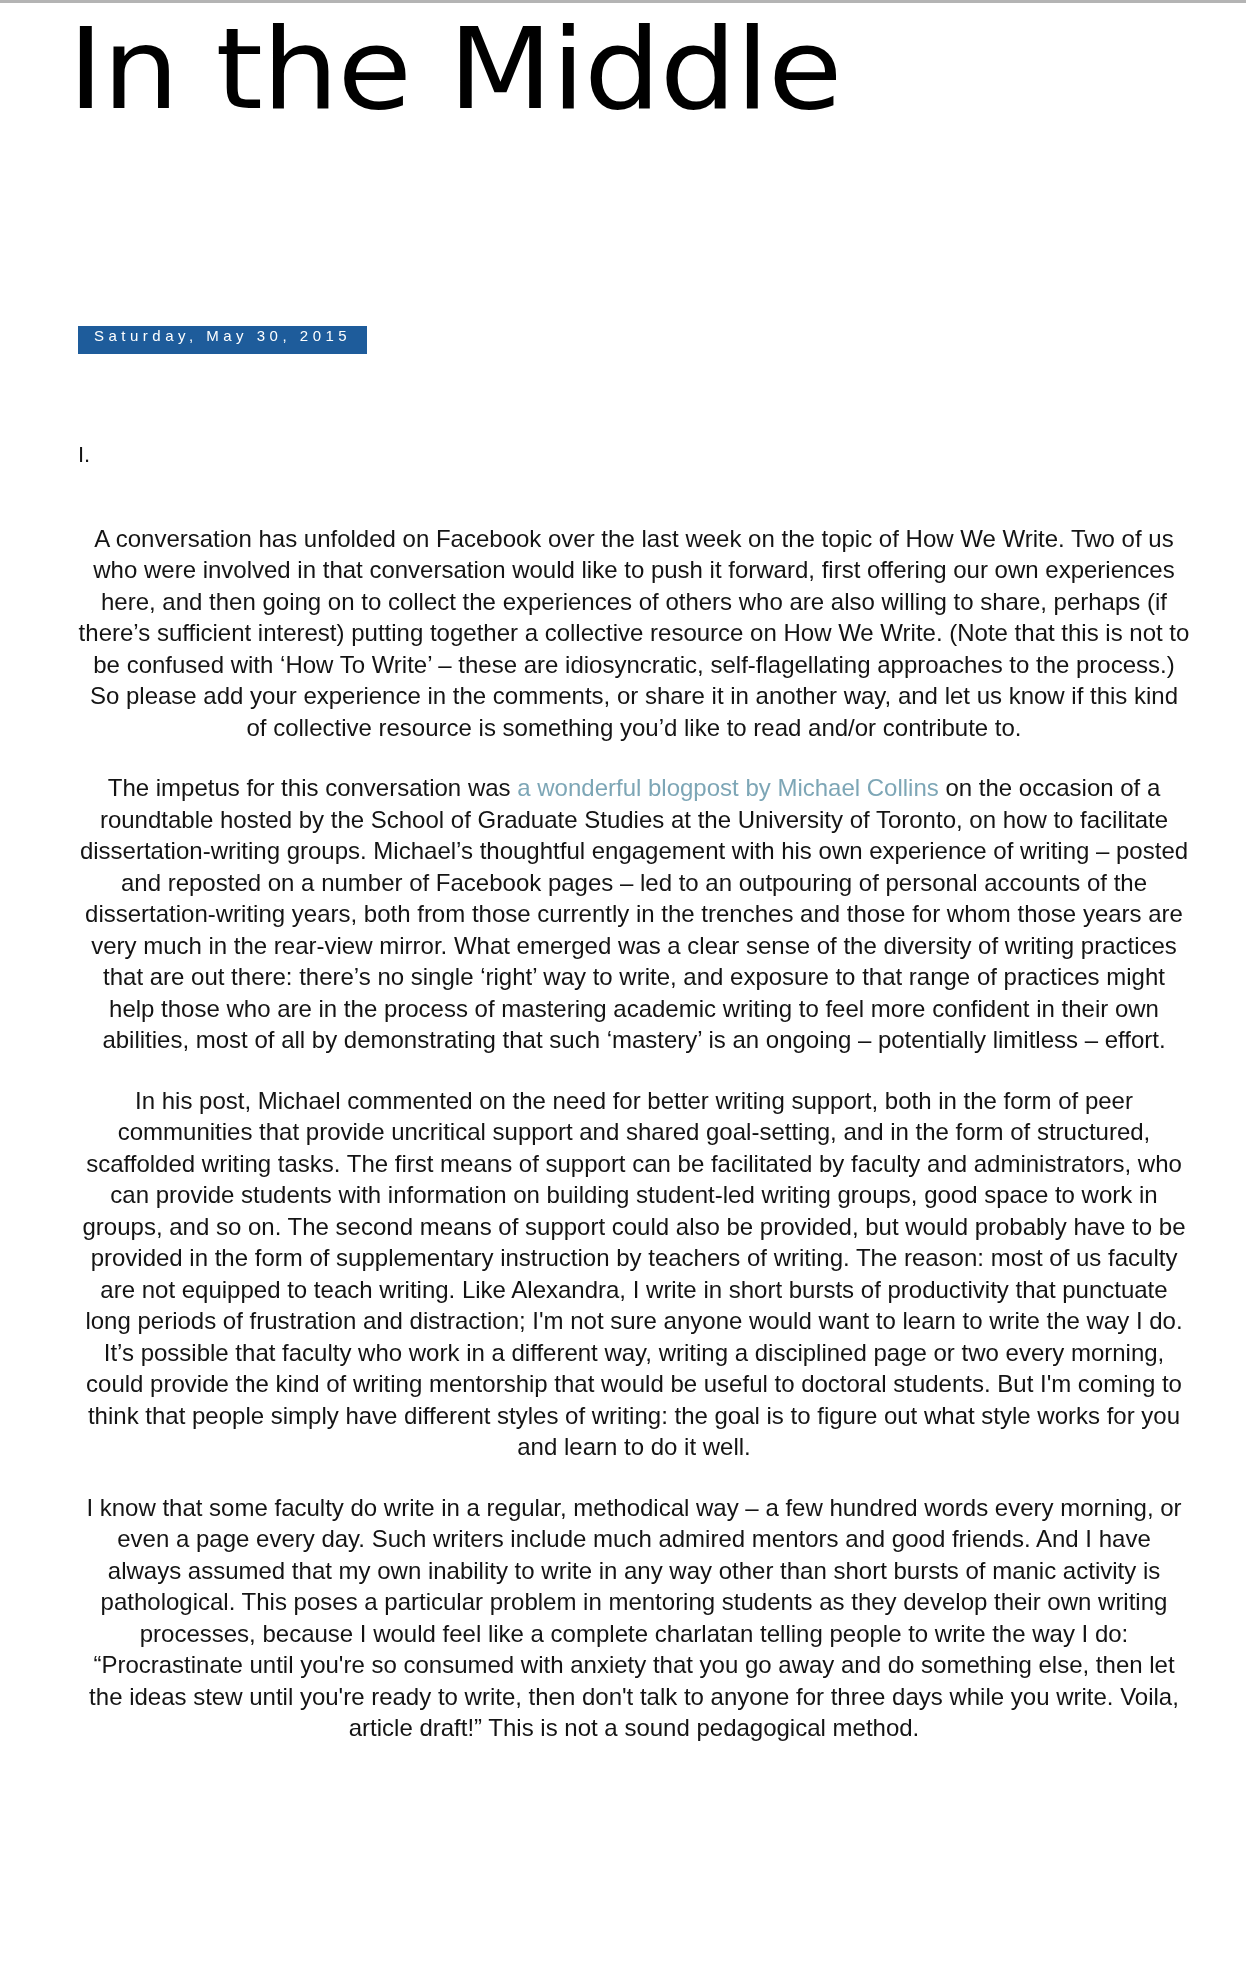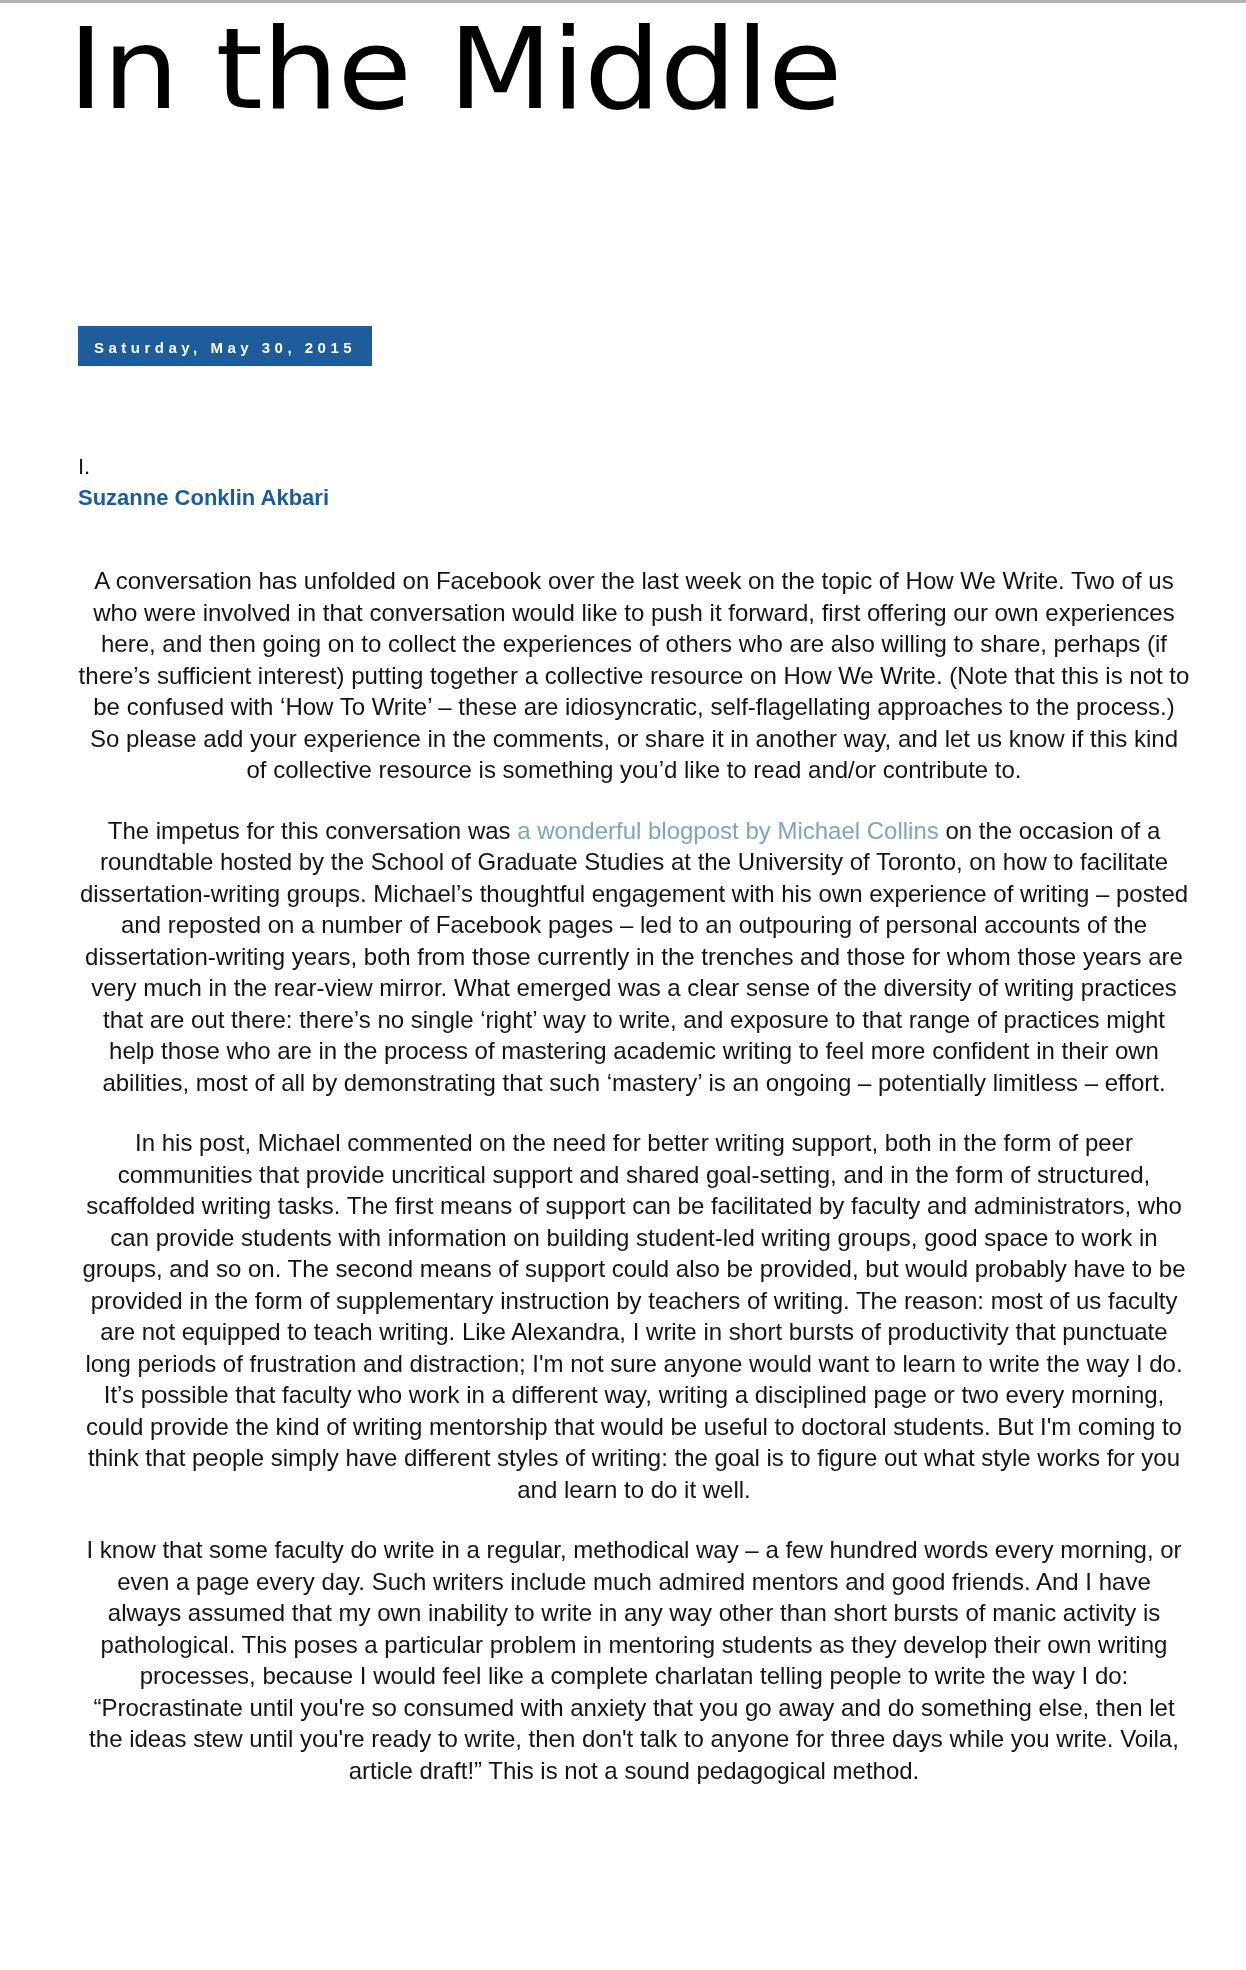--- a/index.html
+++ b/index.html
@@ -46,23 +46,23 @@
     margin-left:78px;
     margin-right:56px;
     max-width:1112px;
   }
   .date-badge{
     display:inline-block;
     margin-top:196px;
     background:var(--date-badge-bg);
     color:var(--date-badge-text);
     font-size:15px;
-    font-weight:700;
+    font-weight:400;
     letter-spacing:4.5px;
-    padding:12px 16px 9px 16px;
+    padding:0 16px 9px 16px;
     line-height:19px;
   }
   .post-title{
     margin:34px 0 0 0;
     font-weight:400;
     font-size:49px;
     line-height:63px;
     letter-spacing:-0.5px;
     color:#000;
   }
@@ -111,23 +111,20 @@
 </header>
 
 <article class="post">
 
   <h2 class="date-badge" style="font-family:inherit;">Saturday, May 30, 2015</h2>
 
 
 
   <div class="section-head">
     <div class="numeral">I.</div>
-    <div>
-      <a class="link-bold">Suzanne Conklin Akbari</a>
-    </div>
   </div>
 
   <div class="body-copy">
     <p>A conversation has unfolded on Facebook over the last week on the topic of How We Write. Two of us who were involved in that conversation would like to push it forward, first offering our own experiences here, and then going on to collect the experiences of others who are also willing to share, perhaps (if there’s sufficient interest) putting together a collective resource on How We Write. (Note that this is not to be confused with ‘How To Write’ – these are idiosyncratic, self-flagellating approaches to the process.) So please add your experience in the comments, or share it in another way, and let us know if this kind of collective resource is something you’d like to read and/or contribute to.</p>
 
     <p><span>The impetus for this conversation was </span><a class="link-inline">a wonderful blogpost by Michael Collins</a><span> on the occasion of a roundtable hosted by the School of Graduate Studies at the University of Toronto, on how to facilitate dissertation-writing groups. Michael’s thoughtful engagement with his own experience of writing – posted and reposted on a number of Facebook pages – led to an outpouring of personal accounts of the dissertation-writing years, both from those currently in the trenches and those for whom those years are very much in the rear-view mirror. What emerged was a clear sense of the diversity of writing practices that are out there: there’s no single ‘right’ way to write, and exposure to that range of practices might help those who are in the process of mastering academic writing to feel more confident in their own abilities, most of all by demonstrating that such ‘mastery’ is an ongoing – potentially limitless – effort.</span></p>
 
     <p>In his post, Michael commented on the need for better writing support, both in the form of peer communities that provide uncritical support and shared goal-setting, and in the form of structured, scaffolded writing tasks. The first means of support can be facilitated by faculty and administrators, who can provide students with information on building student-led writing groups, good space to work in groups, and so on. The second means of support could also be provided, but would probably have to be provided in the form of supplementary instruction by teachers of writing. The reason: most of us faculty are not equipped to teach writing. Like Alexandra, I write in short bursts of productivity that punctuate long periods of frustration and distraction; I'm not sure anyone would want to learn to write the way I do. It’s possible that faculty who work in a different way, writing a disciplined page or two every morning, could provide the kind of writing mentorship that would be useful to doctoral students. But I'm coming to think that people simply have different styles of writing: the goal is to figure out what style works for you and learn to do it well.</p>
 
     <p>I know that some faculty do write in a regular, methodical way – a few hundred words every morning, or even a page every day. Such writers include much admired mentors and good friends. And I have always assumed that my own inability to write in any way other than short bursts of manic activity is pathological. This poses a particular problem in mentoring students as they develop their own writing processes, because I would feel like a complete charlatan telling people to write the way I do: “Procrastinate until you're so consumed with anxiety that you go away and do something else, then let the ideas stew until you're ready to write, then don't talk to anyone for three days while you write. Voila, article draft!” This is not a sound pedagogical method.</p>

